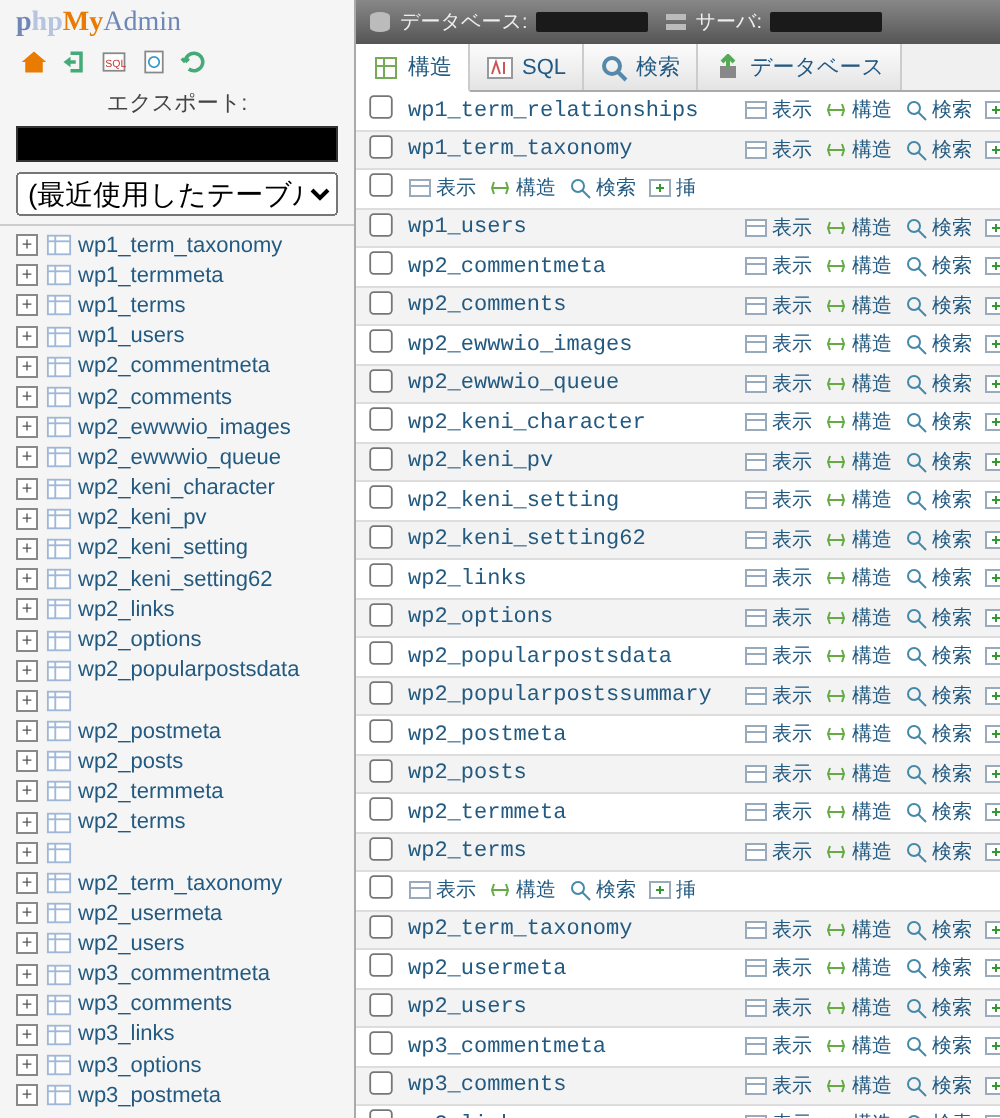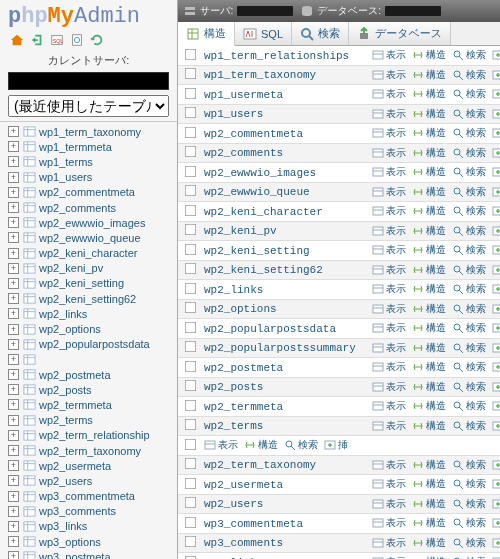--- a/index.html
+++ b/index.html
@@ -16,21 +16,21 @@
 .sidebar {
   width: 178px;
   background: #f5f5f5;
   border-right: 1px solid #aaa;
   display: flex;
   flex-direction: column;
 }
 .logo-row {
   padding: 4px 8px 2px;
 }
-.logo-text { font-family: Liberation Mono, monospace; font-size: 22px; }
+.logo-text { font-family: Liberation Serif, serif; font-size: 14px; }
 .php-p { color: #6f87b7; font-weight: bold; }
 .php-hp { color: #b7c4e0; font-weight: bold; }
 .my { color: #e97b00; font-weight: bold; }
 .admin { color: #6f87b7; }
 .toolbar-row {
   display: flex;
   gap: 6px;
   padding: 2px 10px 4px;
 }
 .toolbar-row .ico { width: 14px; height: 14px; }
@@ -208,21 +208,21 @@
           <rect x="3" y="2" width="10" height="12" fill="#fff" stroke="#888"></rect>
           <circle cx="8" cy="8" r="3" fill="none" stroke="#39c"></circle>
         </svg>
       </span>
     <span class="ico">
         <svg viewBox="0 0 16 16">
           <path fill="none" stroke="#4a7" stroke-width="2" d="M3 8a5 5 0 1 1 2 4M3 8l-2-2m2 2l2-2"></path>
         </svg>
       </span>
   </div>
-  <div class="server-label">カレントサーバ:</div>
+  <div class="server-label">エクスポート:</div>
   <div class="server-select">
     <div class="dark"></div>
   </div>
   <div class="recent-select">
     <select><option>(最近使用したテーブル)..</option></select>
   </div>
   <div class="tree" id="tree">
       <div class="tree-line">
         <span class="pm">+</span>
         <span class="tico">
@@ -444,21 +444,20 @@
       </div>
       <div class="tree-line">
         <span class="pm">+</span>
         <span class="tico">
           <svg viewBox="0 0 14 14">
             <rect x="1" y="2" width="12" height="10" fill="#fff" stroke="#a0b8d8"></rect>
             <line x1="1" y1="5" x2="13" y2="5" stroke="#a0b8d8"></line>
             <line x1="5" y1="2" x2="5" y2="12" stroke="#a0b8d8"></line>
           </svg>
         </span>
-        <a href="#">wp2_term_relationship</a>
       </div>
       <div class="tree-line">
         <span class="pm">+</span>
         <span class="tico">
           <svg viewBox="0 0 14 14">
             <rect x="1" y="2" width="12" height="10" fill="#fff" stroke="#a0b8d8"></rect>
             <line x1="1" y1="5" x2="13" y2="5" stroke="#a0b8d8"></line>
             <line x1="5" y1="2" x2="5" y2="12" stroke="#a0b8d8"></line>
           </svg>
         </span>
@@ -542,35 +541,35 @@
         <a href="#">wp3_postmeta</a>
       </div>
     </div>
 </aside>
 
 <main class="main">
   <div class="topbar">
     <div class="seg">
       <span class="srv-ico">
           <svg viewBox="0 0 12 12">
-            <rect x="1" y="2" width="10" height="3" fill="#bbb"></rect>
-            <rect x="1" y="7" width="10" height="3" fill="#bbb"></rect>
-          </svg>
-        </span>
-      <span>サーバ:</span>
+            <ellipse cx="6" cy="3" rx="5" ry="2" fill="#bbb"></ellipse>
+            <path d="M1 3v6a5 2 0 0 0 10 0V3" fill="#bbb"></path>
+          </svg>
+        </span>
+      <span>データベース:</span>
       <span class="blank" style="width:56px"></span>
     </div>
     <div class="seg">
       <span class="srv-ico">
           <svg viewBox="0 0 12 12">
-            <ellipse cx="6" cy="3" rx="5" ry="2" fill="#bbb"></ellipse>
-            <path d="M1 3v6a5 2 0 0 0 10 0V3" fill="#bbb"></path>
-          </svg>
-        </span>
-      <span>データベース:</span>
+            <rect x="1" y="2" width="10" height="3" fill="#bbb"></rect>
+            <rect x="1" y="7" width="10" height="3" fill="#bbb"></rect>
+          </svg>
+        </span>
+      <span>サーバ:</span>
       <span class="blank" style="width:56px"></span>
     </div>
   </div>
 
   <div class="tabs" id="tabs">
       <div class="tab active">
         <span class="tico">
           <svg viewBox="0 0 14 14">
             <rect x="2" y="2" width="10" height="10" fill="none" stroke="#7a5"></rect>
             <line x1="2" y1="6" x2="12" y2="6" stroke="#7a5"></line>
@@ -686,21 +685,20 @@
                 <rect x="1" y="2" width="10" height="8" fill="#fff" stroke="#9ab"></rect>
                 <path d="M4 6h4M6 4v4" stroke="#393"></path>
               </svg>
             </span>
             <span>挿</span>
           </span>
         </span>
       </div>
       <div class="trow">
         <span class="tcell-cb"><input type="checkbox" style=""></span>
-        <span class="tcell-name"><a href="#">wp1_usermeta</a></span>
         <span class="tcell-actions">
           <span class="act">
             <span class="aico">
               <svg viewBox="0 0 12 12">
                 <rect x="1" y="2" width="10" height="8" fill="#fff" stroke="#9ab"></rect>
                 <line x1="1" y1="5" x2="11" y2="5" stroke="#9ab"></line>
               </svg>
             </span>
             <span>表示</span>
           </span>

